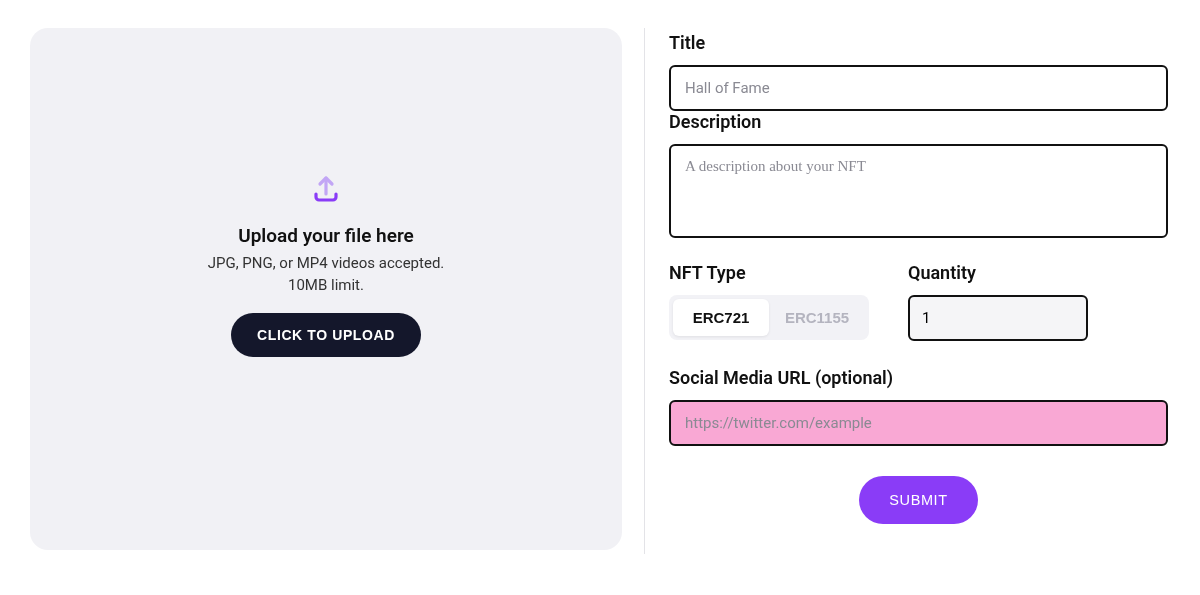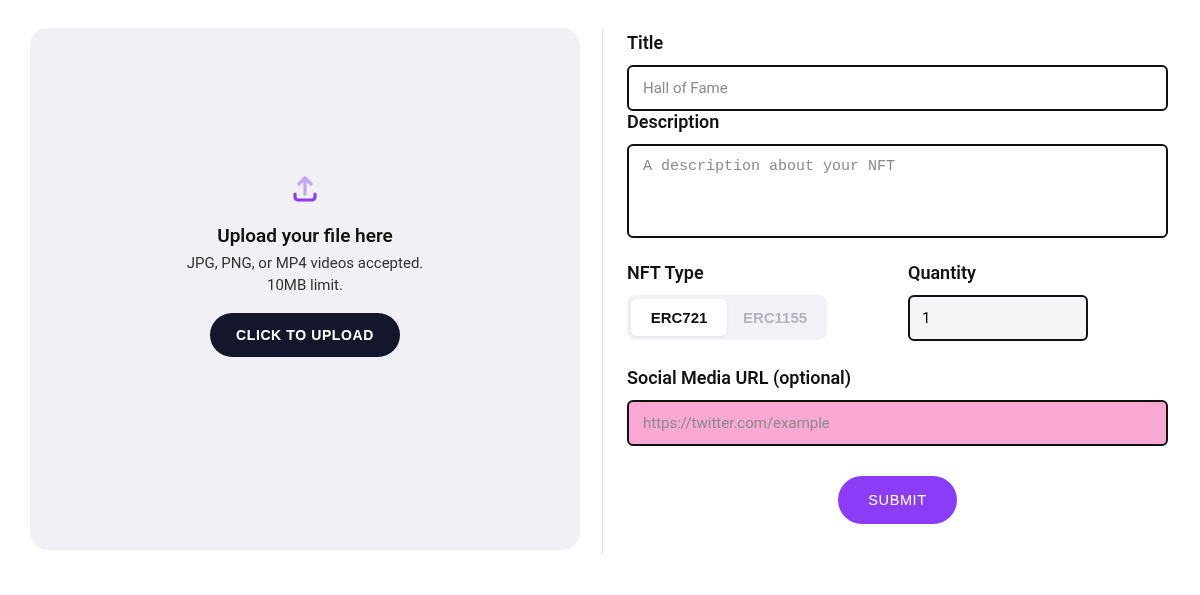--- a/index.html
+++ b/index.html
@@ -6,21 +6,21 @@
   body {
     font-family: -apple-system, BlinkMacSystemFont, "Segoe UI", Roboto, Helvetica, Arial, sans-serif;
     width: 1200px;
     height: 595px;
     background: #fff;
     color: #111;
     padding: 28px 30px 0 30px;
     display: flex;
   }
   .left {
-    width: 550px;
+    width: 592px;
     height: 522px;
     background: #f1f1f5;
     border-radius: 18px;
     display: flex;
     flex-direction: column;
     align-items: center;
     justify-content: flex-start;
     padding-top: 140px;
   }
   .upload-icon { margin-bottom: 12px; }
@@ -76,21 +76,21 @@
     background: #fff;
     outline: none;
   }
   .text-input::placeholder { color: #8a8a93; }
   .textarea {
     width: 100%;
     border: 2px solid #111;
     border-radius: 6px;
     padding: 12px 14px;
     font-size: 15px;
-    font-family: Liberation Mono, monospace;
+    font-family: Liberation Serif, serif;
     resize: none;
     height: 94px;
     margin-bottom: 24px;
     outline: none;
     background: #fff;
     color: #8b5cf6;
   }
   .textarea::placeholder { color: #8a8a93; }
   .row {
     display: flex;

